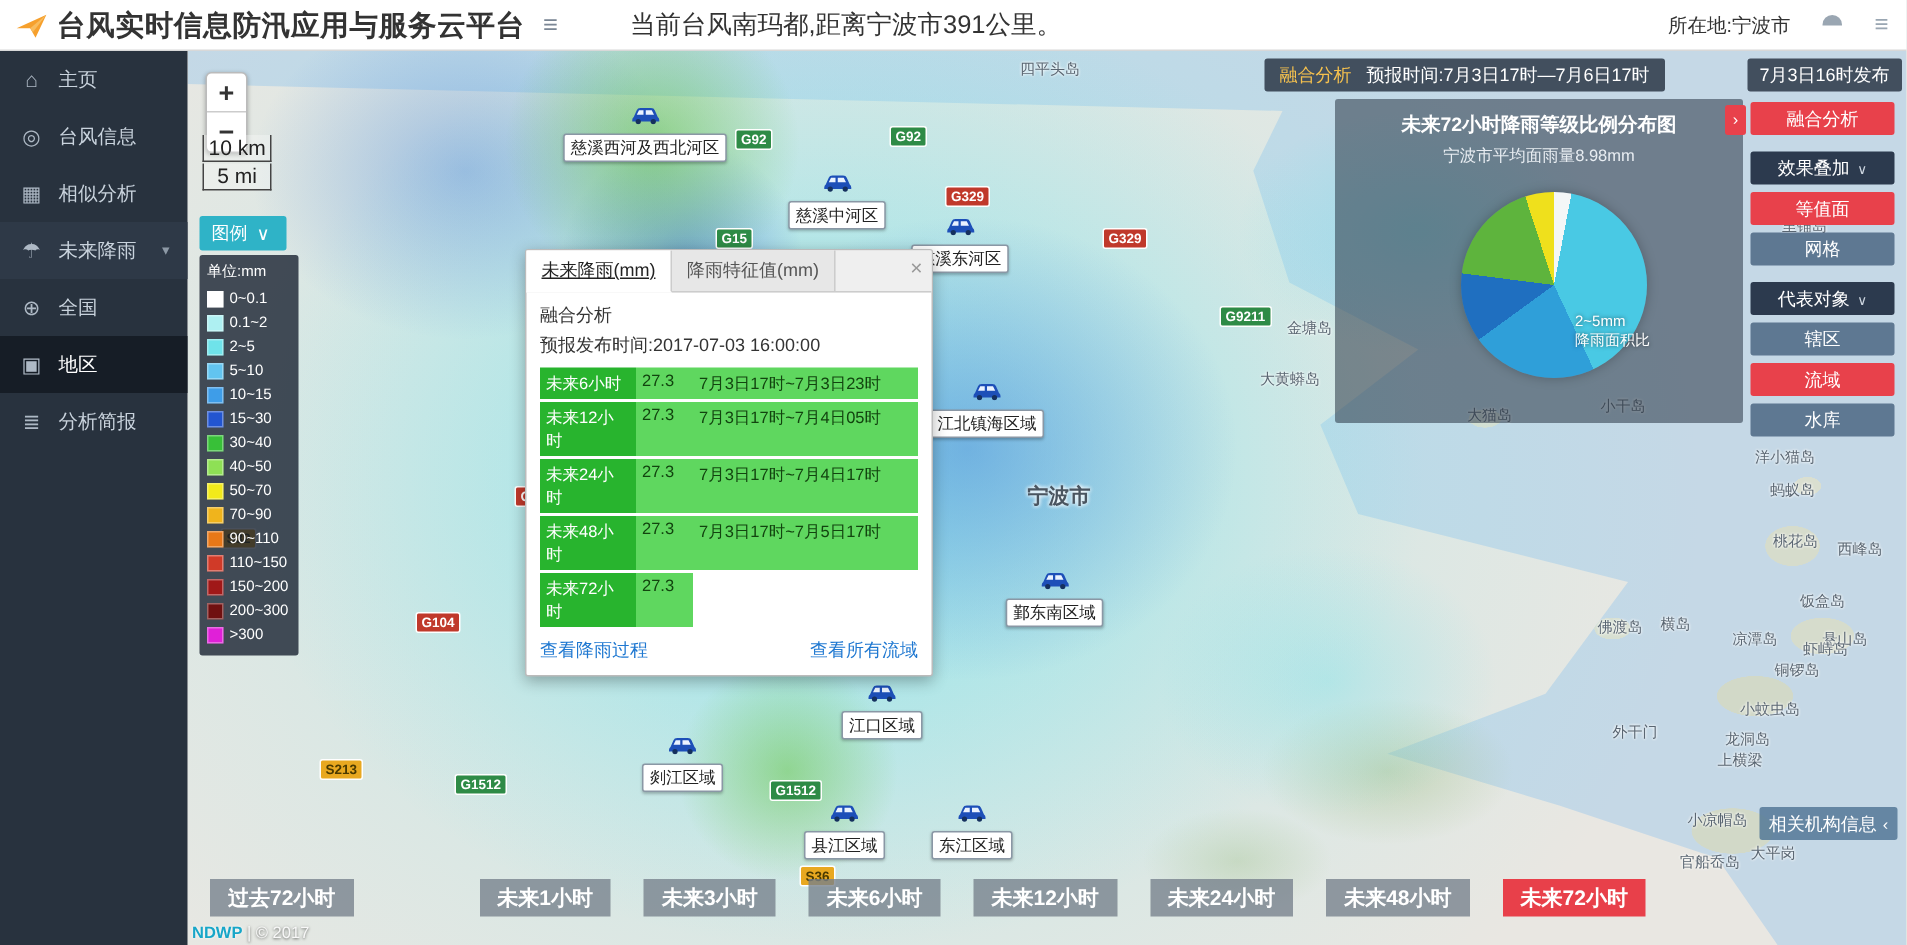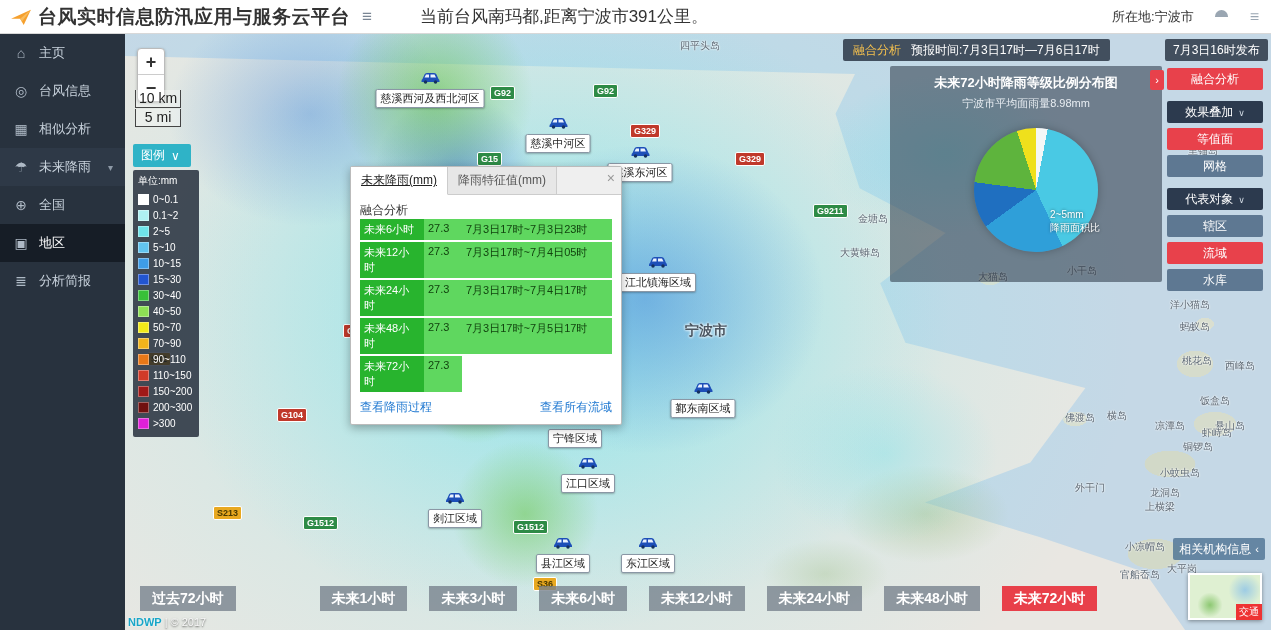--- a/index.html
+++ b/index.html
@@ -323,20 +323,21 @@
   <div class="city-label" style="left:560px;top:288px;">宁波市</div>
 
   <div class="popup">
     <div class="pp-tabs">
       <span class="pp-tab active">未来降雨(mm)</span>
       <span class="pp-tab">降雨特征值(mm)</span>
       <span class="pp-close">×</span>
     </div>
     <div class="pp-body">
       <div class="pp-src">融合分析</div>
+      <div class="pp-issued">预报发布时间:2017-07-03 16:00:00</div>
       <div id="pp-rows">
           <div class="pp-row">
             <span class="pr-period">未来6小时</span>
             <span class="pr-val">27.3</span>
             <span class="pr-range">7月3日17时~7月3日23时</span>
           </div>
           <div class="pp-row">
             <span class="pr-period">未来12小时</span>
             <span class="pr-val">27.3</span>
             <span class="pr-range">7月3日17时~7月4日05时</span>
@@ -367,23 +368,20 @@
       <div class="time-btn first">过去72小时</div>
       <div class="time-btn">未来1小时</div>
       <div class="time-btn">未来3小时</div>
       <div class="time-btn">未来6小时</div>
       <div class="time-btn">未来12小时</div>
       <div class="time-btn">未来24小时</div>
       <div class="time-btn">未来48小时</div>
       <div class="time-btn active">未来72小时</div>
     </div>
 
-  <div class="inset">
-    <span class="inset-tag">交通</span>
-  </div>
 
   <div class="map-footer">
     <span class="ndwp">NDWP</span><span class="cpy"> | © 2017</span>
   </div>
 <div class="marker" style="left: 305px; top: 36px;"><span class="car"><svg width="20" height="13" viewBox="0 0 40 26">
           <path d="M4 16 L8 7 Q9 4 13 4 L27 4 Q31 4 32 7 L36 16 Q38 17 38 20 L38 22 L2 22 L2 20 Q2 17 4 16Z" fill="#1d4fb8"></path>
           <path d="M11 7 L17 7 L17 13 L8 13 Z M20 7 L28 7 L31 13 L20 13 Z" fill="#eaf2ff"></path>
           <circle cx="10" cy="22" r="3.5" fill="#15305e"></circle>
           <circle cx="30" cy="22" r="3.5" fill="#15305e"></circle>
         </svg></span><span class="m-label">慈溪西河及西北河区</span></div>

